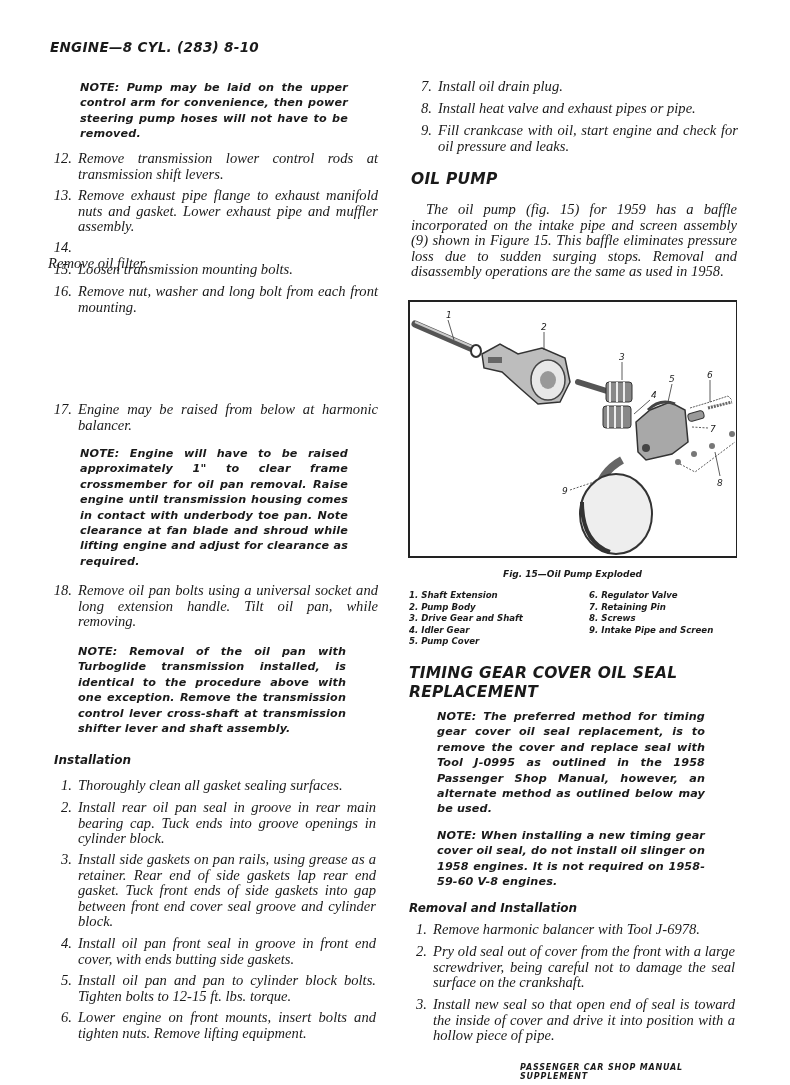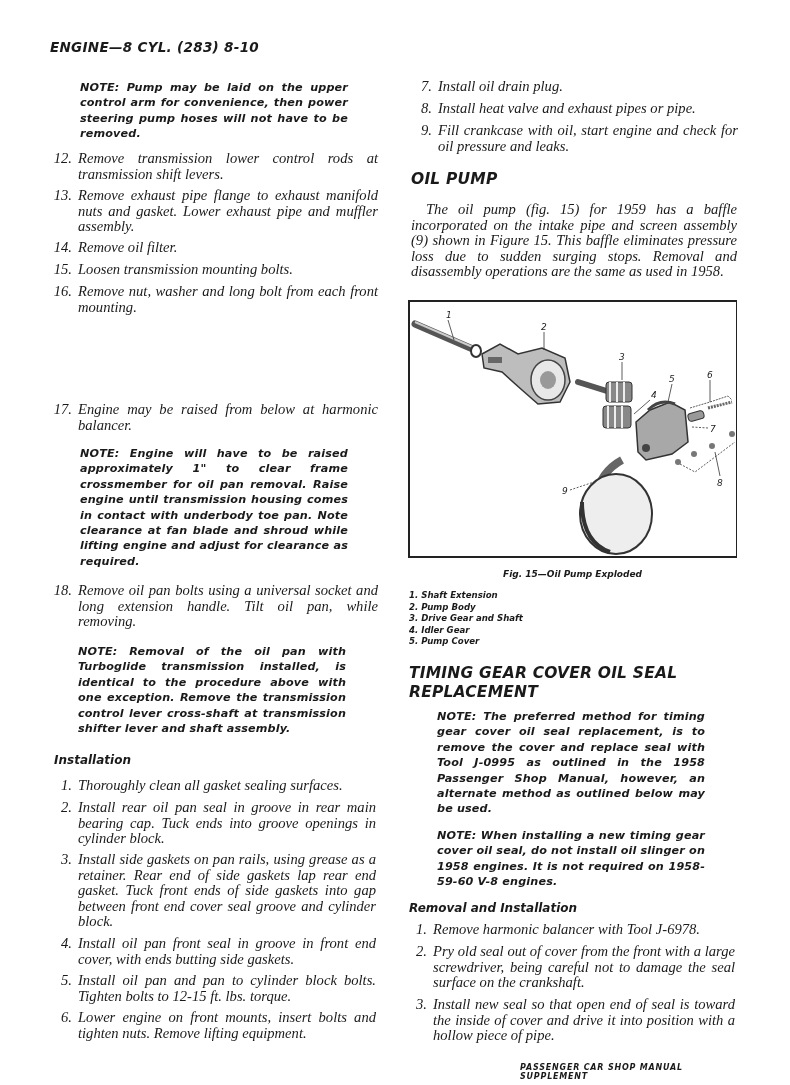--- a/index.html
+++ b/index.html
@@ -29,21 +29,21 @@
   <div class="abs note" style="left:80px; top:68px; width:268px;">NOTE: Pump may be laid on the upper control arm for convenience, then power steering pump hoses will not have to be removed.</div>
 
   <div class="step serif" style="left:48px; top:139px; width:330px;">
     <span class="num">12.</span>
     <span class="txt">Remove transmission lower control rods at transmission shift levers.</span>
   </div>
   <div class="step serif" style="left:48px; top:176px; width:330px;">
     <span class="num">13.</span>
     <span class="txt">Remove exhaust pipe flange to exhaust manifold nuts and gasket. Lower exhaust pipe and muffler assembly.</span>
   </div>
-  <div class="step serif" style="left:48px; top:228px; width:330px;">
+  <div class="step serif" style="left:48px; top:228px; width:330px;flex-direction:column;">
     <span class="num">14.</span>
     <span class="txt">Remove oil filter.</span>
   </div>
   <div class="step serif" style="left:48px; top:250px; width:330px;">
     <span class="num">15.</span>
     <span class="txt">Loosen transmission mounting bolts.</span>
   </div>
   <div class="step serif" style="left:48px; top:272px; width:330px;">
     <span class="num">16.</span>
     <span class="txt">Remove nut, washer and long bolt from each front mounting.</span>
@@ -175,20 +175,26 @@
 
   <div class="fig-caption">Fig. 15—Oil Pump Exploded</div>
 
   <div class="legend" style="left:409px; top:578px; width:170px;">
     <div>1. Shaft Extension</div>
     <div>2. Pump Body</div>
     <div>3. Drive Gear and Shaft</div>
     <div>4. Idler Gear</div>
     <div>5. Pump Cover</div>
   </div>
+  <div class="legend" style="left:589px; top:578px; width:150px;">
+    <div>6. Regulator Valve</div>
+    <div>7. Retaining Pin</div>
+    <div>8. Screws</div>
+    <div>9. Intake Pipe and Screen</div>
+  </div>
 
   <div class="abs h-section" style="left:409px; top:652px;">
     <div>TIMING GEAR COVER OIL SEAL</div>
     <div>REPLACEMENT</div>
   </div>
 
   <div class="abs note" style="left:437px; top:697px; width:268px;">NOTE: The preferred method for timing gear cover oil seal replacement, is to remove the cover and replace seal with Tool J-0995 as outlined in the 1958 Passenger Shop Manual, however, an alternate method as outlined below may be used.</div>
 
   <div class="abs note" style="left:437px; top:816px; width:268px;">NOTE: When installing a new timing gear cover oil seal, do not install oil slinger on 1958 engines. It is not required on 1958-59-60 V-8 engines.</div>
 

